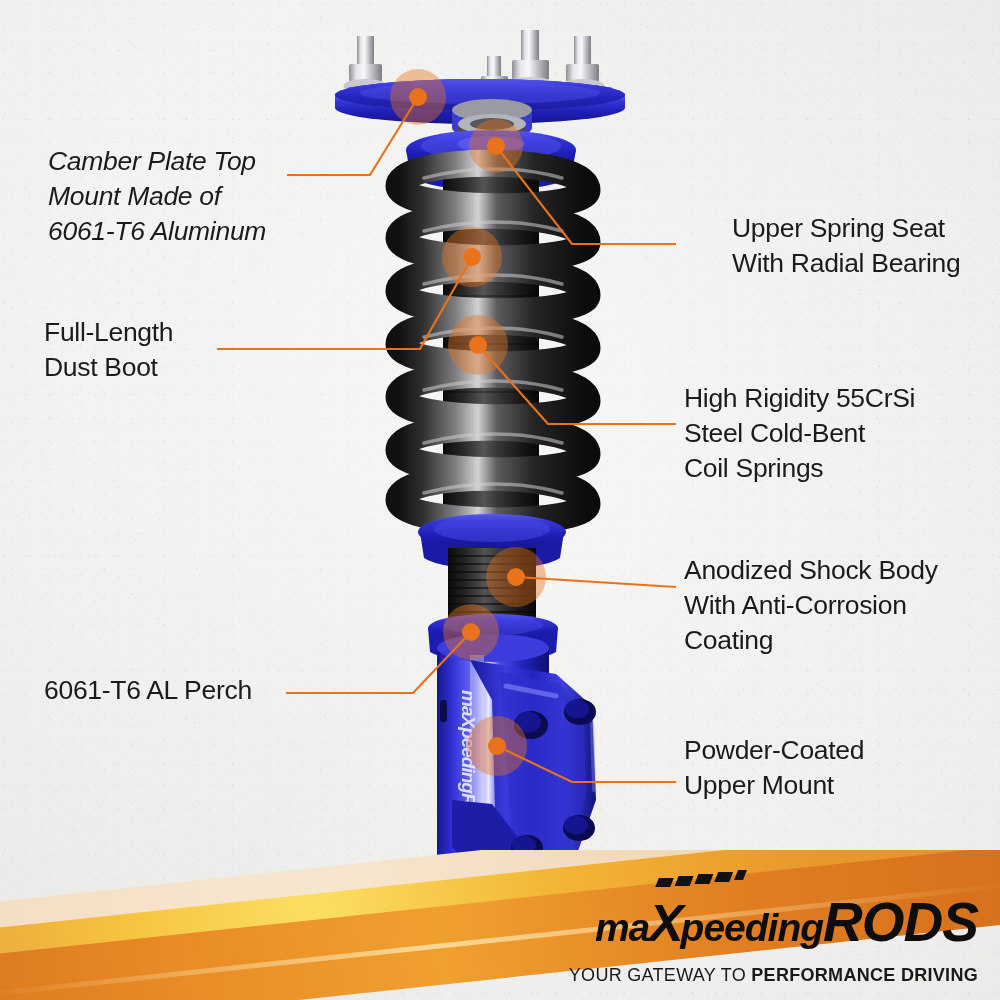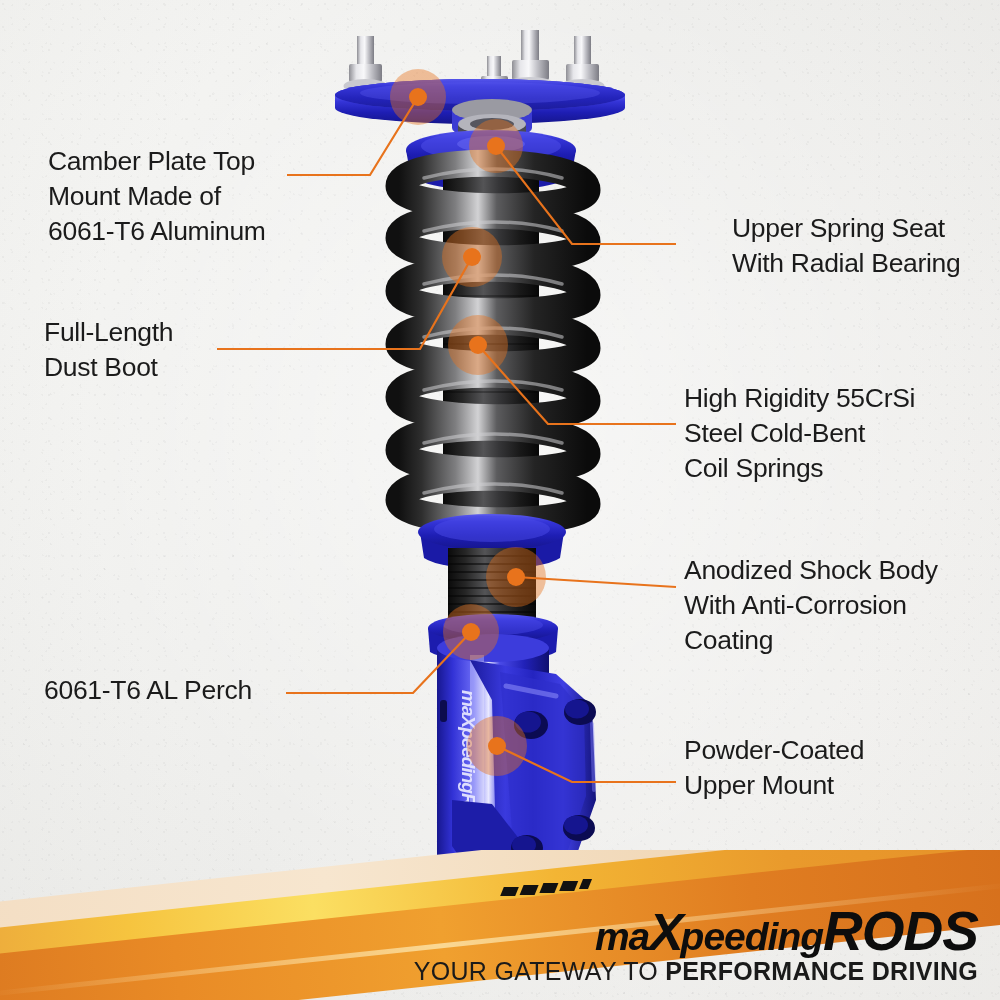--- a/index.html
+++ b/index.html
@@ -78,34 +78,34 @@
     position:absolute; left:88px; top:-17px;
     display:flex; gap:4px; transform:skewX(-22deg);
   }
   #checker-flag b{ display:block; width:15px; height:9px; background:#111; }
   #checker-flag b:nth-child(2){ height:10px; margin-top:-2px; }
   #checker-flag b:nth-child(3){ height:10px; margin-top:-4px; }
   #checker-flag b:nth-child(4){ height:10px; margin-top:-6px; }
   #checker-flag b:nth-child(5){ width:9px; height:10px; margin-top:-8px; }
 
   #logo-tagline{
-    margin-top:0; font-size:25px; color:#1a1a1a;
+    margin-top:16px; font-size:18px; color:#1a1a1a;
     letter-spacing:.3px; white-space:nowrap;
     font-family:"Liberation Sans", sans-serif;
   }
   #logo-tagline .tg-bold{ font-weight:bold; }
 
   
   .note{ position:absolute; color:#1b1b1b; font-size:26.5px; line-height:1.33;
          letter-spacing:-.3px; white-space:pre-line;
          font-family:"Liberation Sans", sans-serif; }
   .note.left  { text-align:left; }
   .note.right { text-align:left; }
 
-  #note-camber     { left:48px;  top:144px; }
+  #note-camber     { left:48px;  top:144px;font-style:italic; }
   #note-dustboot   { left:44px;  top:315px; }
   #note-perch      { left:8px;  top:673px;margin-left:36px; }
   #note-upperseat  { left:684px; top:211px;margin-left:48px; }
   #note-springs    { left:684px; top:381px; }
   #note-shockbody  { left:684px; top:553px; }
   #note-lowermount { left:684px; top:733px; }
 
   
   #leaders, #product { position:absolute; inset:0; }
   #leaders{ pointer-events:none; }

